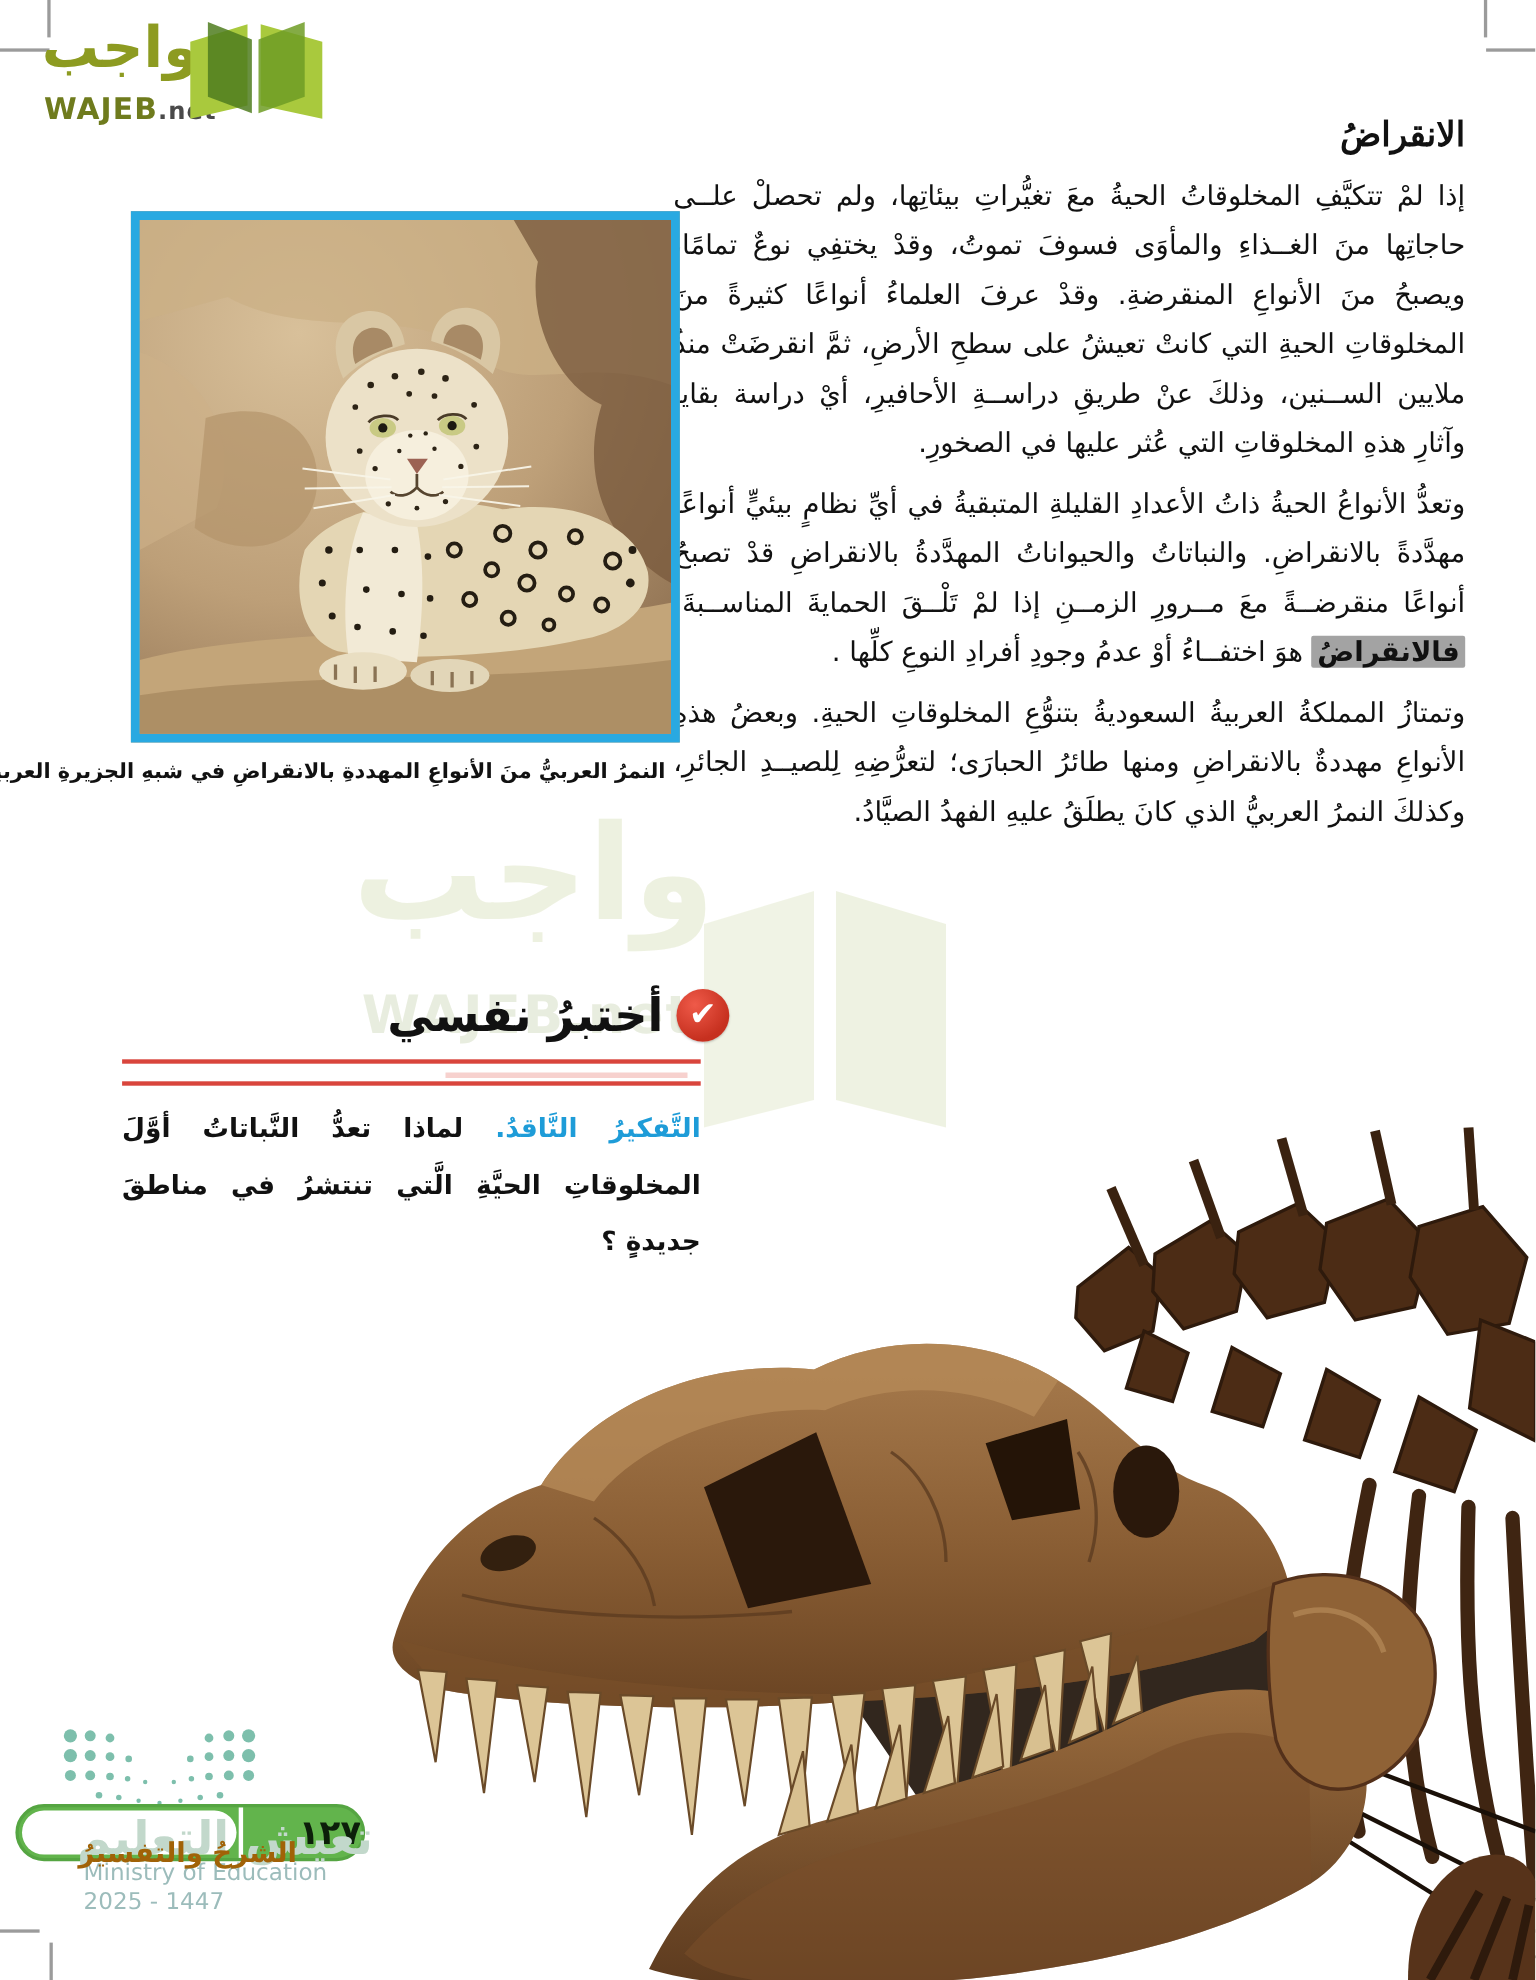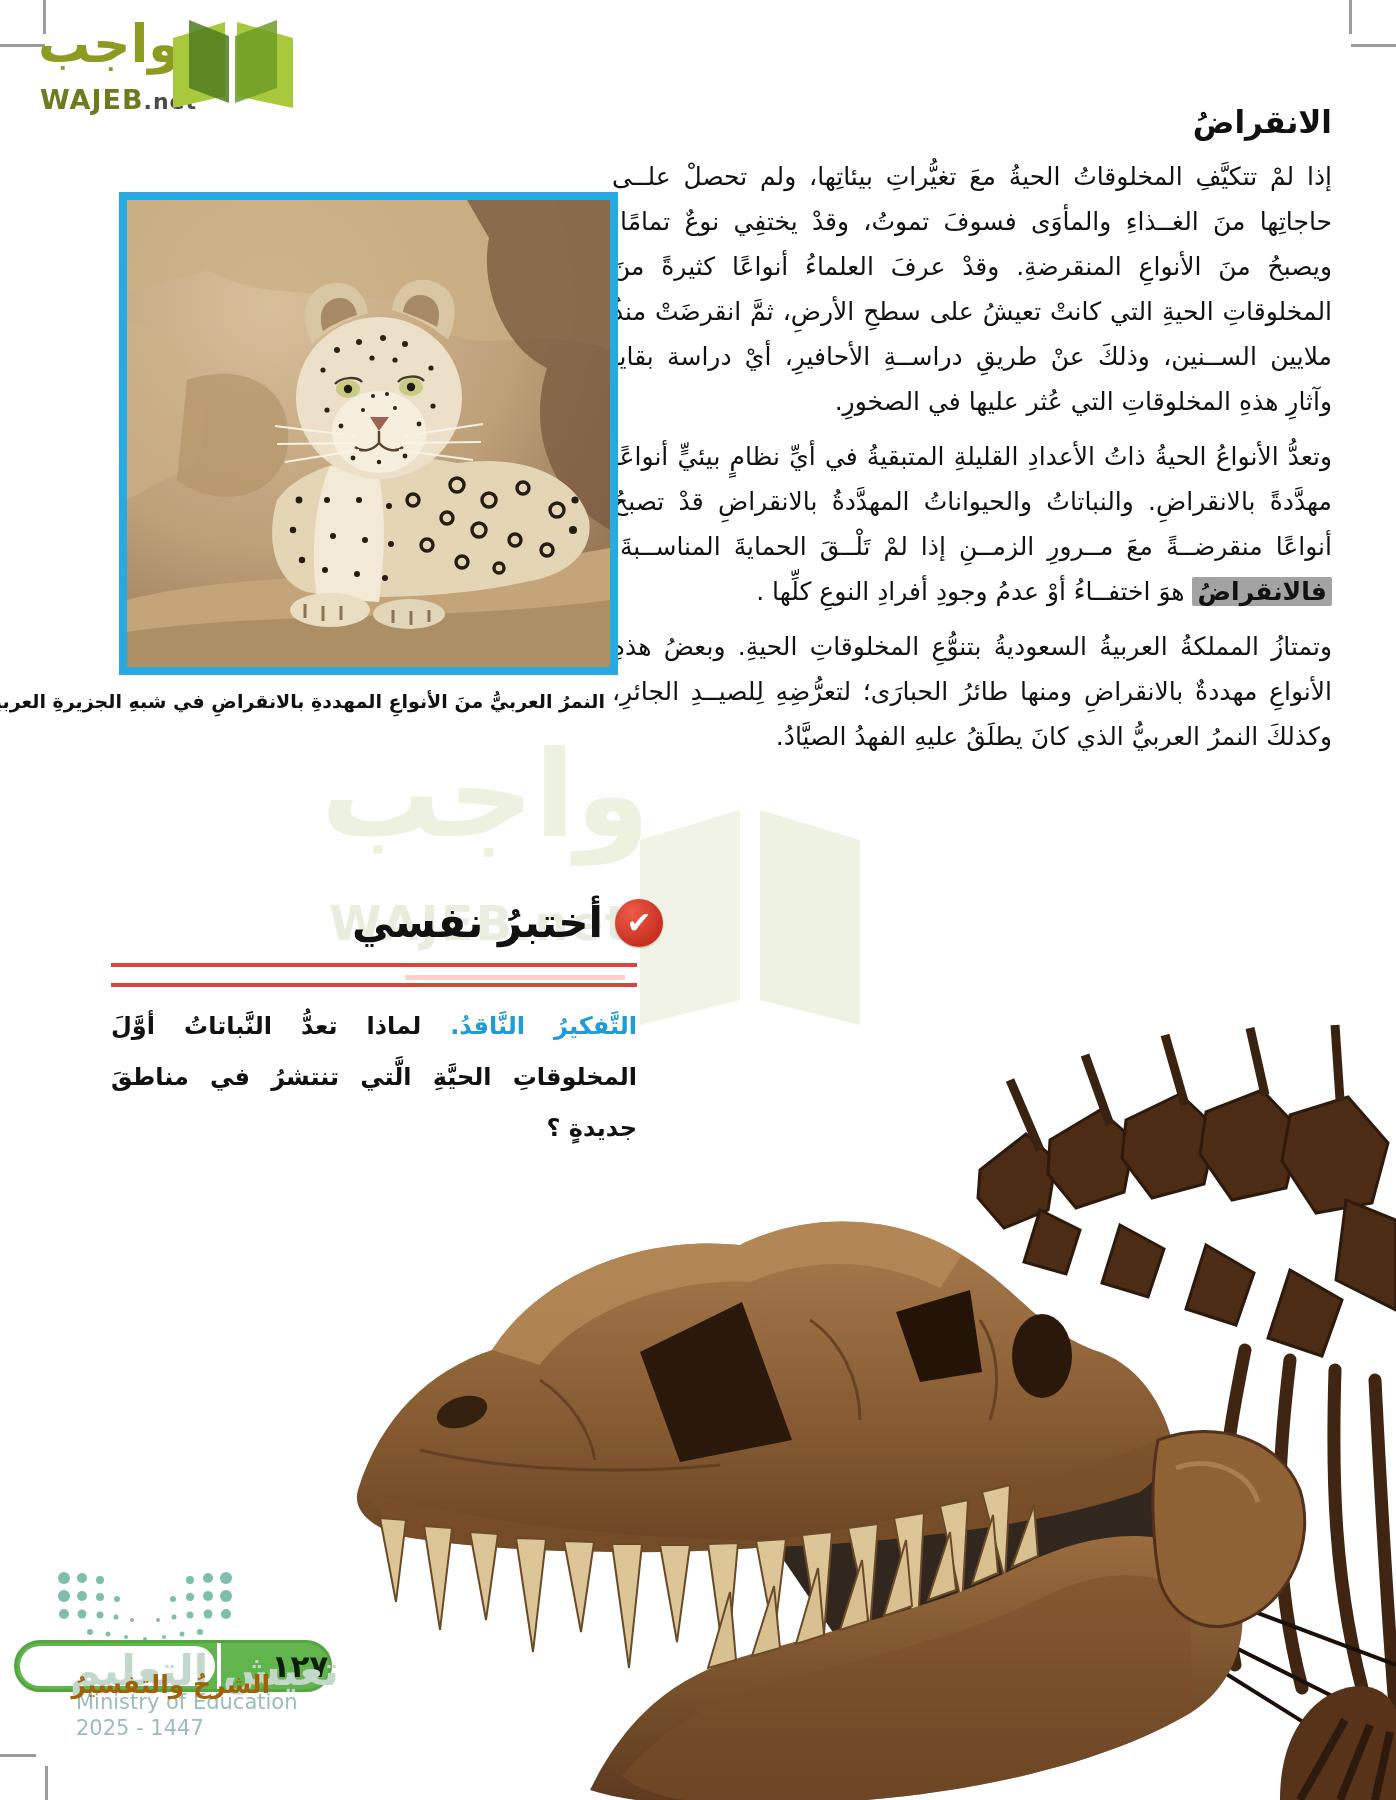--- a/index.html
+++ b/index.html
@@ -7,21 +7,21 @@
         font-family:"DejaVu Sans",sans-serif;}
   
   .crop{position:absolute;background:#9b9b9b;}
   
   #brand{position:absolute;left:8px;top:6px;width:300px;height:110px;}
   .brand-ar{position:absolute;left:30px;top:8px;font-size:52px;font-weight:bold;color:#8d9b21;}
   .brand-en{position:absolute;left:32px;top:78px;font-size:27px;font-weight:bold;color:#6f7b1d;letter-spacing:1px;}
   .brand-net{color:#4a4a4a;font-size:22px;}
   
   #article{position:absolute;right:64px;top:104px;width:720px;direction:rtl;color:#111;}
-  #article h1{margin:0 0 14px 0;font-size:31px;font-weight:bold;}
+  #article h1{margin:0 0 14px 0;font-size:31px;font-weight:bold;font-family:Liberation Serif, serif;}
   #article p{margin:0 0 10px 0;font-size:25px;line-height:45px;text-align:justify;}
   .hl{background:#a3a3a3;font-weight:bold;padding:0 5px;border-radius:2px;}
   
   #leopard{position:absolute;left:119px;top:192px;width:483px;height:467px;border:8px solid #29A9E1;box-sizing:content-box;background:#c2a27a;}
   #leopard svg{display:block;}
   #leopard-caption{position:absolute;left:60px;top:690px;width:545px;direction:rtl;text-align:right;
       font-size:19px;font-weight:bold;color:#111;white-space:nowrap;}
   
   #watermark{position:absolute;left:360px;top:800px;width:520px;height:220px;opacity:.5;pointer-events:none;z-index:1;}
   .wm-ar{position:absolute;right:230px;top:-75px;font-size:120px;font-weight:bold;color:#dde4c3;}

